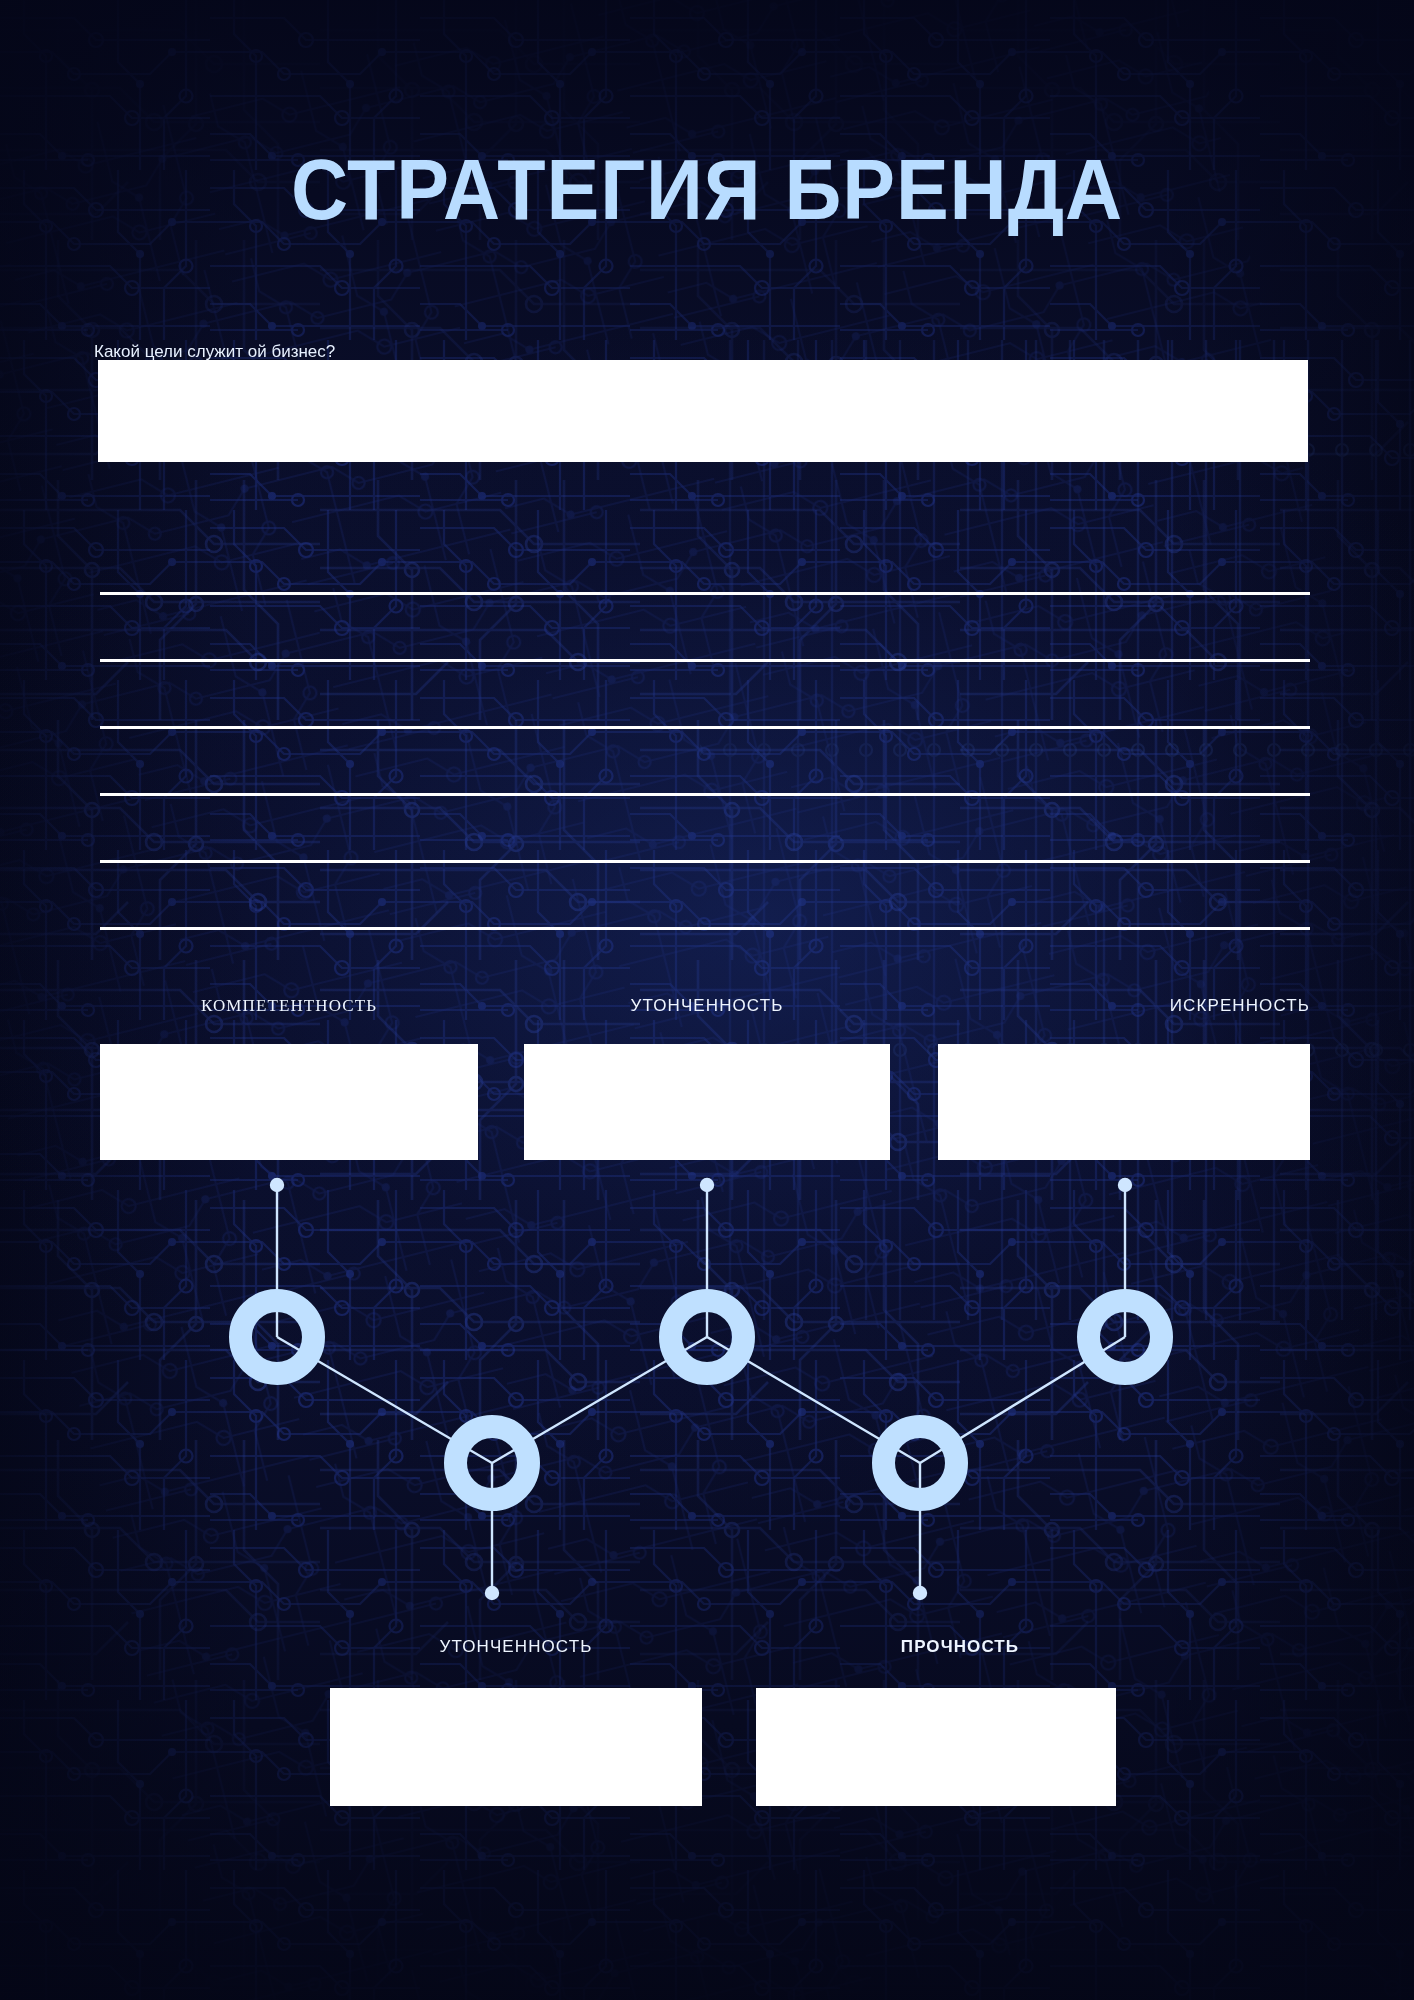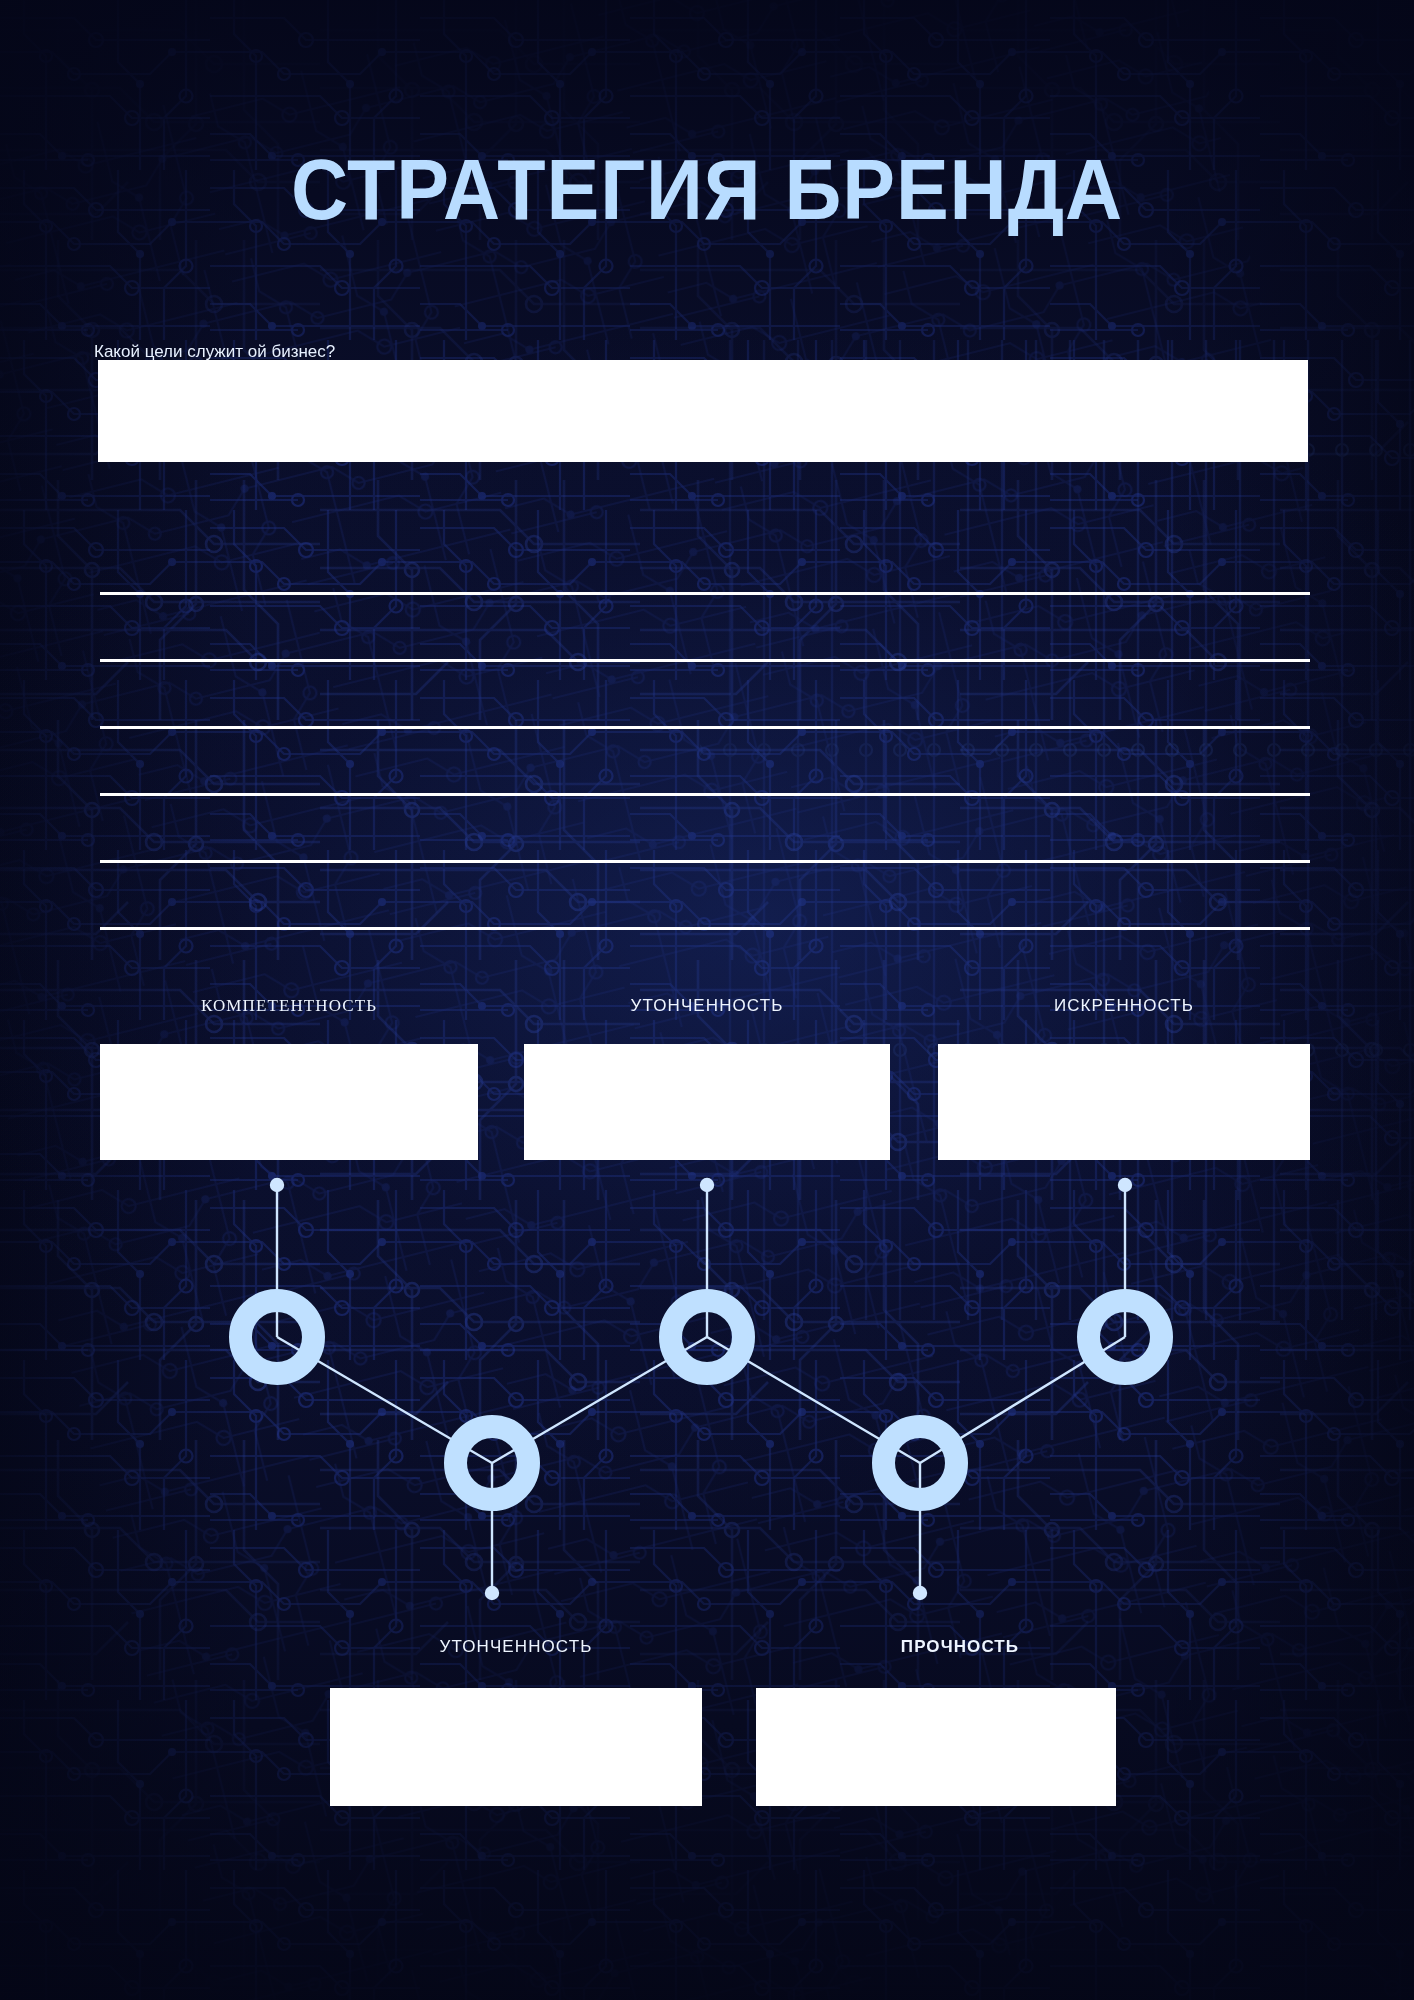--- a/index.html
+++ b/index.html
@@ -74,21 +74,21 @@
   .trait-label {
     position:absolute;
     color:#eef5ff;
     font-size:17px;
     letter-spacing:1.1px;
     white-space:nowrap;
     text-align:center;
   }
   #label-competence     { left:100px; top:996px; width:378px;font-family:Liberation Serif, serif; }
   #label-excitement     { left:524px; top:996px; width:366px; }
-  #label-sincerity      { left:938px; top:996px; width:372px; }
+  #label-sincerity      { left:938px; top:996px; width:372px;text-align:right; }
   #label-sophistication { left:330px; top:1637px; width:372px; }
   #label-ruggedness     { left:780px; top:1637px; width:360px;font-weight:bold; }
 
   
   #node-network { position:absolute; left:0; top:0; width:1414px; height:2000px; }
 </style>
 </head>
 <body>
 
 <div id="page">

